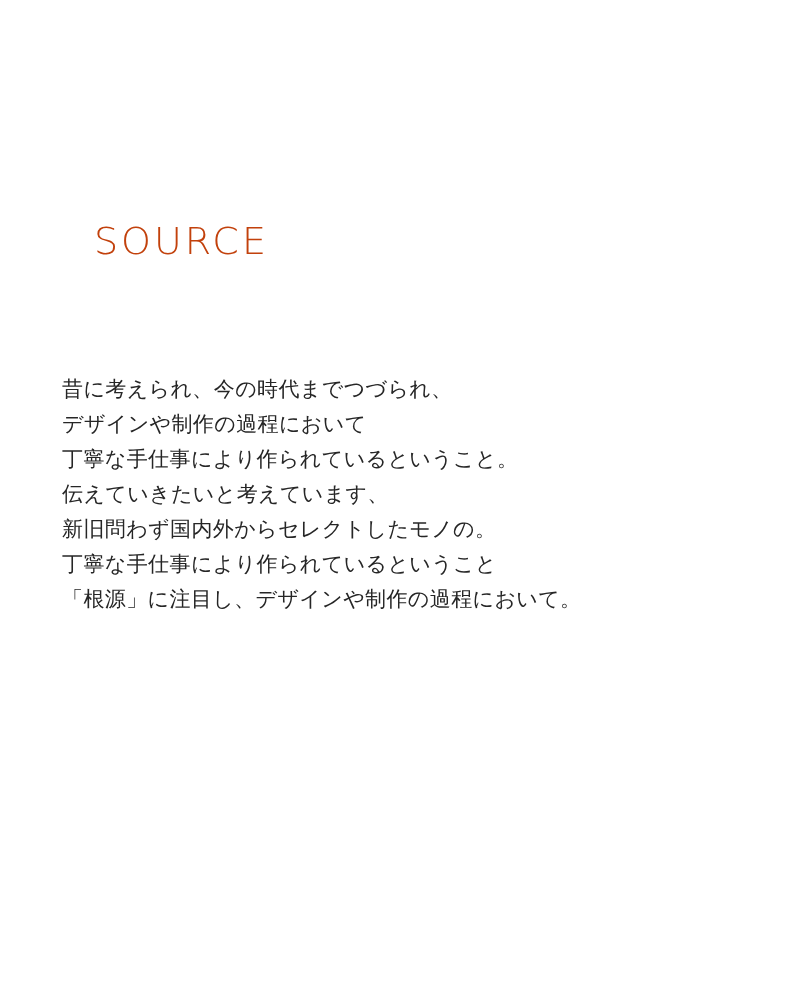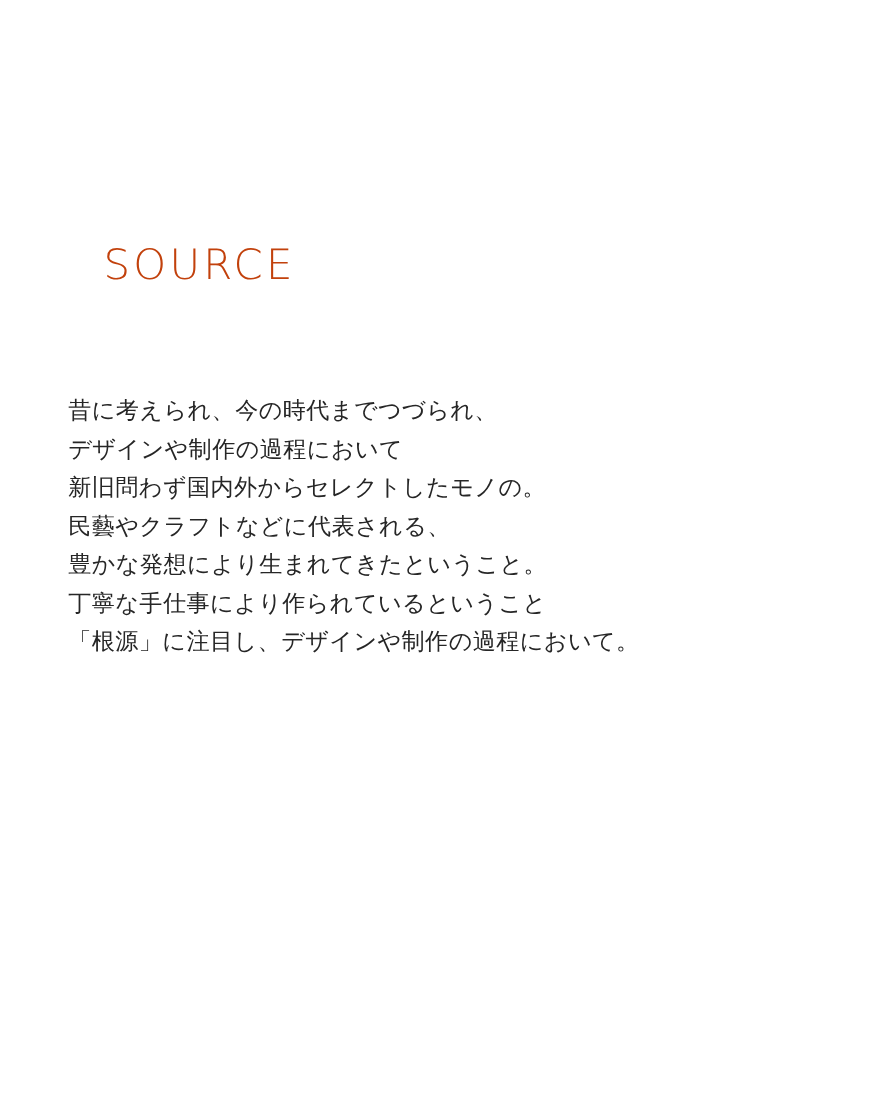--- a/index.html
+++ b/index.html
@@ -30,21 +30,21 @@
     font-weight: 300;
     letter-spacing: 3px;
     color: #c2410c;
     line-height: 1.1;
     white-space: nowrap;
     margin-left: 32px;
   }
   .statement {
     position: absolute;
     left: 62px;
-    top: 356px;
+    top: 372px;
     width: 690px;
     font-family: "DejaVu Sans", "Liberation Sans", sans-serif;
     font-size: 21px;
     font-weight: 400;
     color: #262626;
     line-height: 35px;
     letter-spacing: 0.4px;
   }
   .statement .line {
     display: block;
@@ -54,20 +54,20 @@
 </head>
 <body>
 
 <div class="page">
 
   <h1 class="brand-heading">SOURCE</h1>
 
   <div class="statement">
     <span class="line">昔に考えられ、今の時代までつづられ、</span>
     <span class="line">デザインや制作の過程において</span>
+    <span class="line">丁寧な手仕事により作られているということ。</span>
+    <span class="line">伝えていきたいと考えています、</span>
     <span class="line">新旧問わず国内外からセレクトしたモノの。</span>
-    <span class="line">民藝やクラフトなどに代表される、</span>
-    <span class="line">豊かな発想により生まれてきたということ。</span>
     <span class="line">丁寧な手仕事により作られているということ</span>
     <span class="line">「根源」に注目し、デザインや制作の過程において。</span>
   </div>
 
 </div>
 
 </body></html>

